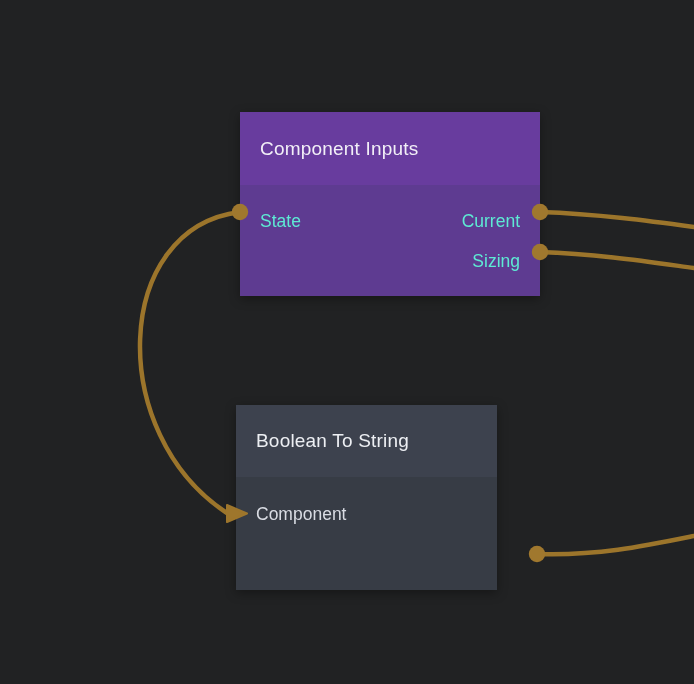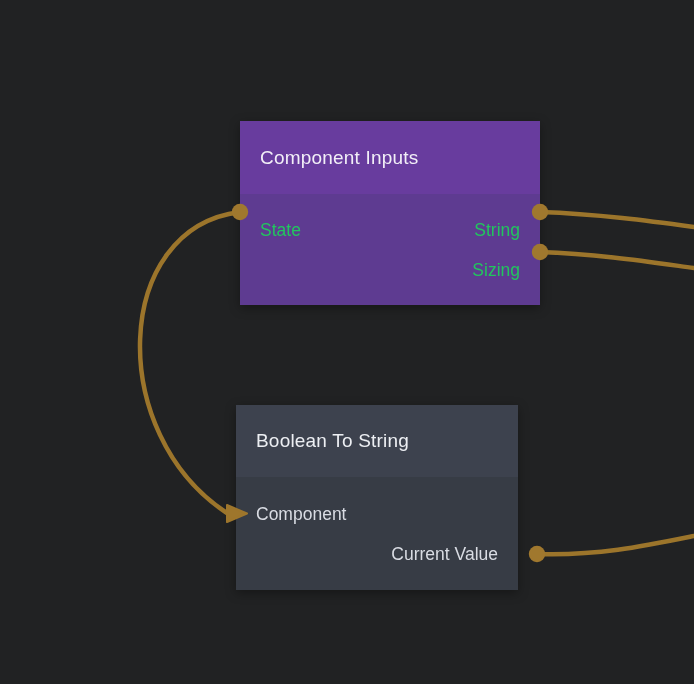--- a/index.html
+++ b/index.html
@@ -21,25 +21,25 @@
     letter-spacing:0.2px;
   }
   .node-body{box-sizing:border-box;}
   .port-row{
     height:40px;
     display:flex;justify-content:space-between;align-items:center;
     padding:0 20px;
     font-size:17.5px;
   }
   
-  .node-component-inputs{left:240px;top:121px;width:300px;height:184px;}
+  .node-component-inputs{left:240px;top:112px;width:300px;height:184px;}
   .node-component-inputs .node-header{height:73px;background:#683c9e;color:#f2eff7;}
-  .node-component-inputs .node-body{height:111px;background:#5e3b91;padding-top:16px;color:#22c55e;}
+  .node-component-inputs .node-body{height:111px;background:#5e3b91;padding-top:16px;color:#5eead4;}
   
-  .node-boolean-to-string{left:236px;top:405px;width:282px;height:185px;}
+  .node-boolean-to-string{left:236px;top:405px;width:261px;height:185px;}
   .node-boolean-to-string .node-header{height:72px;background:#3d424e;color:#edeff3;}
   .node-boolean-to-string .node-body{height:113px;background:#373c45;padding-top:17px;color:#d9dce3;}
   .wires{
     position:absolute;left:0;top:0;
     pointer-events:none;
     z-index:5;
   }
   .wire{fill:none;stroke:#9c752b;stroke-width:4.5;stroke-linecap:round;}
   .port-dot{fill:#a0782e;}
   .wire-arrow{fill:#9e762c;stroke:#9e762c;stroke-width:2;stroke-linejoin:round;}
@@ -49,41 +49,37 @@
 
 <div class="stage">
 
   <div class="node node-component-inputs">
     <div class="node-header">
       <span>Component Inputs</span>
     </div>
     <div class="node-body">
       <div class="port-row">
         <span class="port-label">State</span>
-        <span class="port-label">String</span>
+        <span class="port-label">Current</span>
       </div>
       <div class="port-row">
         <span class="port-label"></span>
         <span class="port-label">Sizing</span>
       </div>
     </div>
   </div>
 
   <div class="node node-boolean-to-string">
     <div class="node-header">
       <span>Boolean To String</span>
     </div>
     <div class="node-body">
       <div class="port-row">
         <span class="port-label">Component</span>
         <span class="port-label"></span>
-      </div>
-      <div class="port-row">
-        <span class="port-label"></span>
-        <span class="port-label">Current Value</span>
       </div>
     </div>
   </div>
 
   <svg class="wires" width="694" height="684" viewBox="0 0 694 684">
     <path class="wire" d="M 240 212 C 112 228 106 434 227 513"></path>
     <path class="wire" d="M 540 212 C 598 214 650 221 694 227"></path>
     <path class="wire" d="M 540 252 C 598 254 650 262 694 268"></path>
     <path class="wire" d="M 537 554 C 598 556 645 546 694 536"></path>
     <polygon class="wire-arrow" points="227,505 247,513.5 227,522"></polygon>

